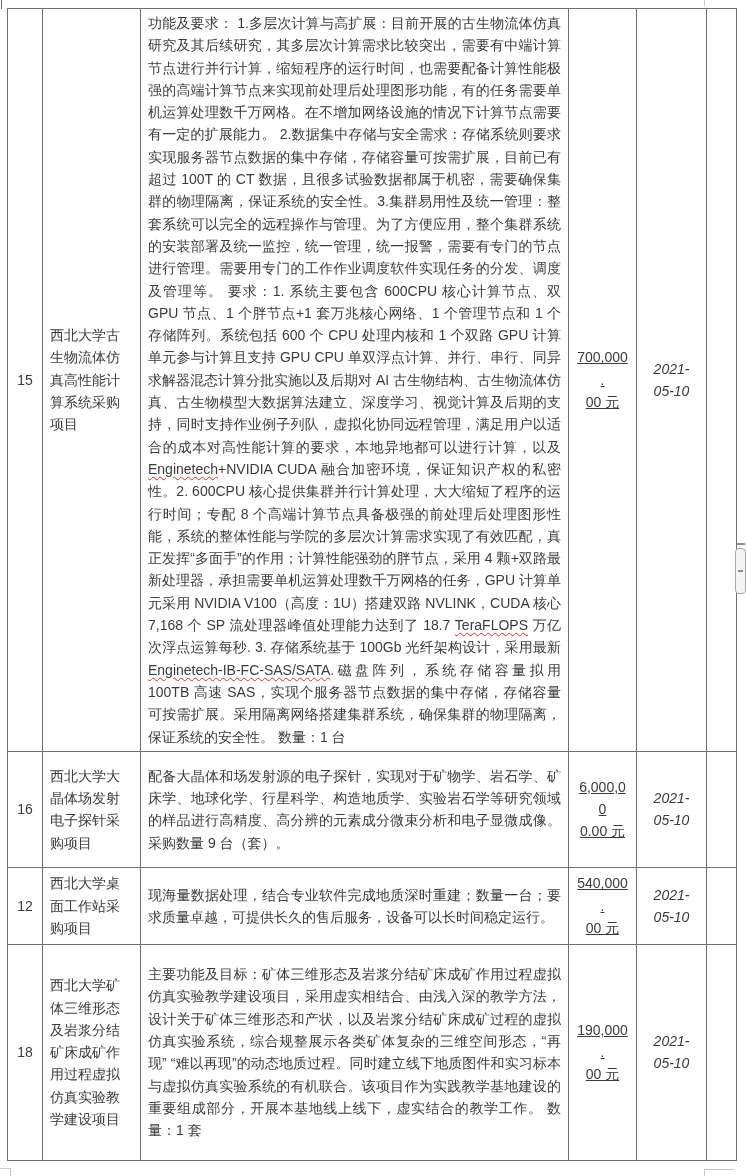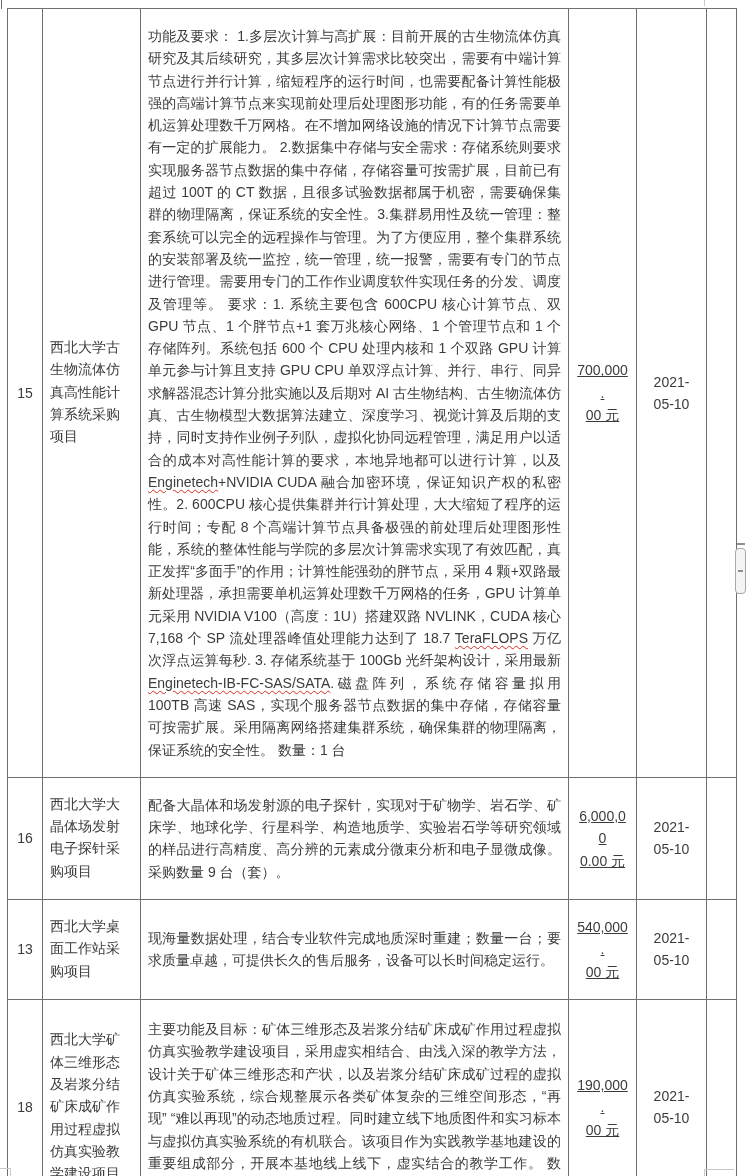--- a/index.html
+++ b/index.html
@@ -21,34 +21,34 @@
 
   table.doc{
     position:absolute;left:7px;top:8px;width:729px;
     border-collapse:collapse;table-layout:fixed;
   }
   table.doc td{
     border:1px solid var(--border);
     vertical-align:middle;
     font-size:14px;line-height:22.3px;
     color:var(--text);
-    padding:16px 7px;
+    padding:3px 7px;
     overflow:hidden;
     word-break:break-word;
   }
   .row-0{height:714px;}
   .row-1{height:116px;}
   .row-2{height:77px;}
   .row-3{height:216px;}
 
   td.c-idx{text-align:center;padding:3px 2px;}
-  td.c-name{text-align:left;padding:3px 7px;font-family:Liberation Mono, monospace;}
+  td.c-name{text-align:left;padding:3px 7px;}
   td.c-desc{text-align:justify;padding:3px 7px;}
   td.c-price{text-align:center;padding:3px 5px;text-decoration:underline;}
-  td.c-date{text-align:center;padding:3px 2px;}
+  td.c-date{text-align:center;padding:3px 2px;font-style:italic;}
   td.c-empty{padding:0;}
 
   .sq{
     text-decoration-line:underline;
     text-decoration-style:wavy;
     text-decoration-color:var(--squiggle);
     text-decoration-thickness:1px;
     text-underline-offset:2px;
   }
 
@@ -104,21 +104,21 @@
             <div>6,000,00</div>
             <div>0.00 元</div>
           </td>
           <td class="c-date">
             <div>2021-</div>
             <div>05-10</div>
           </td>
           <td class="c-empty"></td>
         </tr>
         <tr class="row-2">
-          <td class="c-idx">13</td>
+          <td class="c-idx">12</td>
           <td class="c-name">西北大学桌面工作站采购项目</td>
           <td class="c-desc"><span>现海量数据处理，结合专业软件完成地质深时重建；数量一台；要求质量卓越，可提供长久的售后服务，设备可以长时间稳定运行。</span></td>
           <td class="c-price">
             <div>540,000.</div>
             <div>00 元</div>
           </td>
           <td class="c-date">
             <div>2021-</div>
             <div>05-10</div>
           </td>

